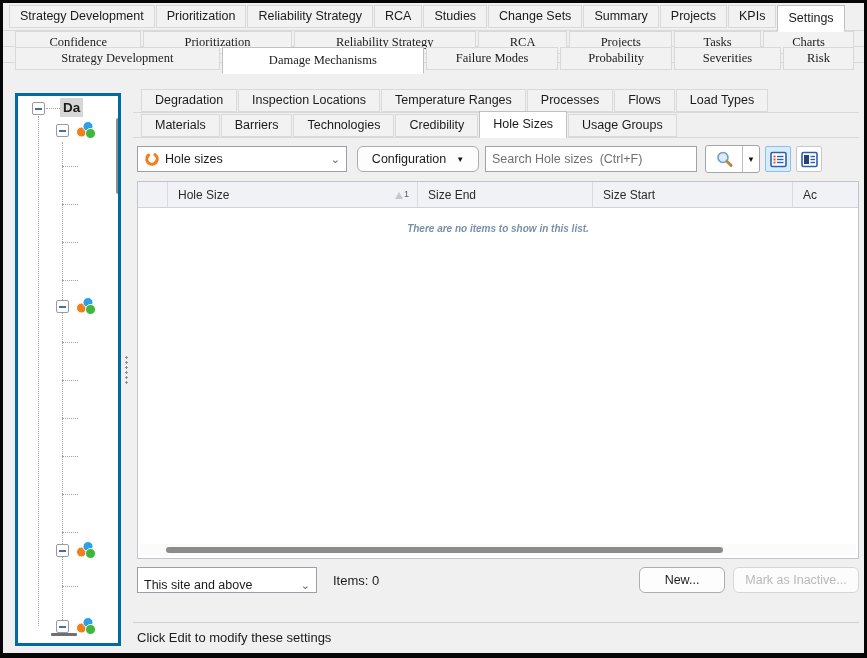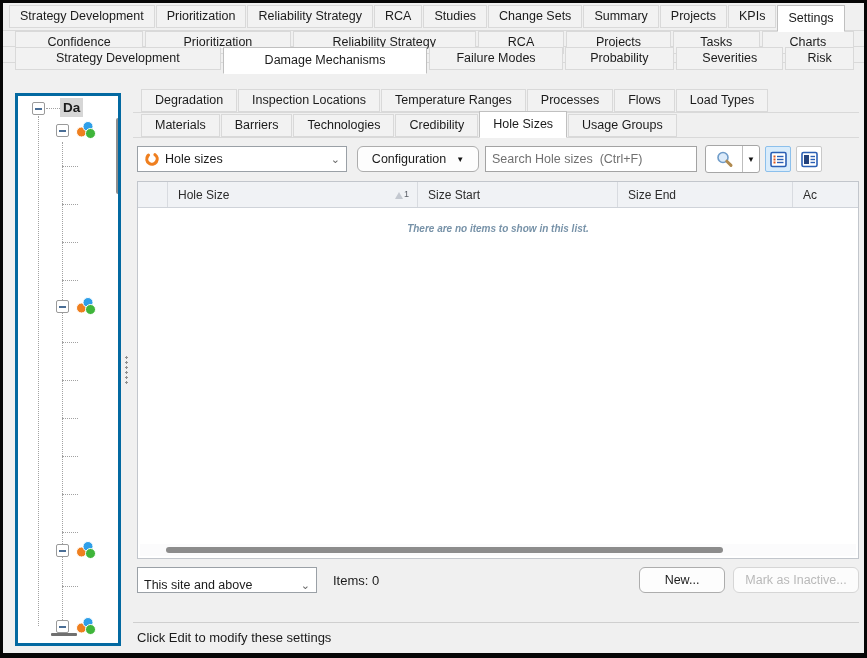--- a/index.html
+++ b/index.html
@@ -19,21 +19,21 @@
   .tab {
     height:23px; line-height:21px; background:#f2f2f2;
     border:1px solid #d9d9d9; margin-right:1px; padding:0 10px;
     white-space:nowrap; cursor:default; text-align:center;
   }
   .tab.selected {
     background:#fff; border-color:#c0c0c0; border-bottom-color:#fff;
     height:27px; line-height:25px; margin-bottom:-1px; z-index:3;
   }
   .row-l1 { height:28px; padding:2px 0 0 6px; border-bottom:1px solid #d9d9d9; }
-  .row-stretch { height:16px; padding:0 8px 0 12px; border-bottom:1px solid #d9d9d9; }
+  .row-stretch { height:16px; padding:0 8px 0 12px; border-bottom:1px solid #d9d9d9;font-family:Liberation Serif, serif; }
   .row-stretch .tab { margin-right:2px; }
 
   
   .content { position:absolute; top:86px; left:0; right:0; bottom:0; display:flex; }
 
   
   .tree-panel {
     position:relative; margin:4px 0 7px 12px; width:106px; flex:0 0 106px;
     border:3px solid #0369a1; background:#fff; overflow:hidden;
   }
@@ -321,25 +321,25 @@
       <div class="list">
         <div class="list-header">
           <div class="hcol hcol0"></div>
           <div class="hcol hcol1">
             <span>Hole Size</span>
             <span class="sort">
               <span class="tri"></span>
               <span class="num">1</span>
             </span>
           </div>
+          <div class="hcol hcol3">
+            <span>Size End</span>
+          </div>
           <div class="hcol hcol2">
             <span>Size Start</span>
-          </div>
-          <div class="hcol hcol3">
-            <span>Size End</span>
           </div>
           <div class="hcol hcol4">
             <span>Ac</span>
           </div>
         </div>
         <div class="empty-msg">There are no items to show in this list.</div>
         <div class="list-hscroll">
           <div class="list-hthumb"></div>
         </div>
       </div>

